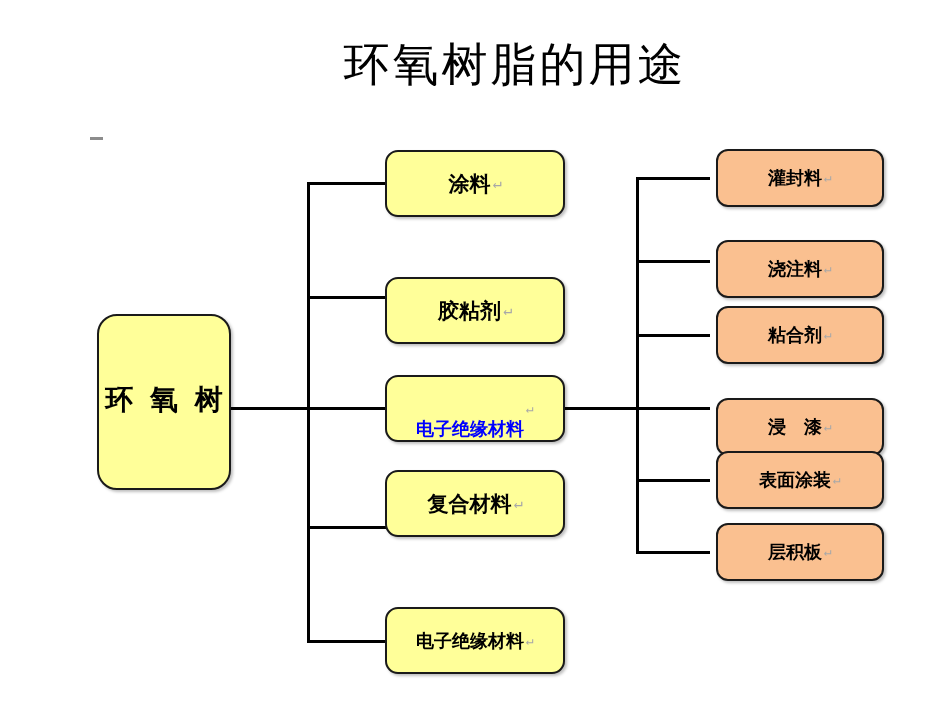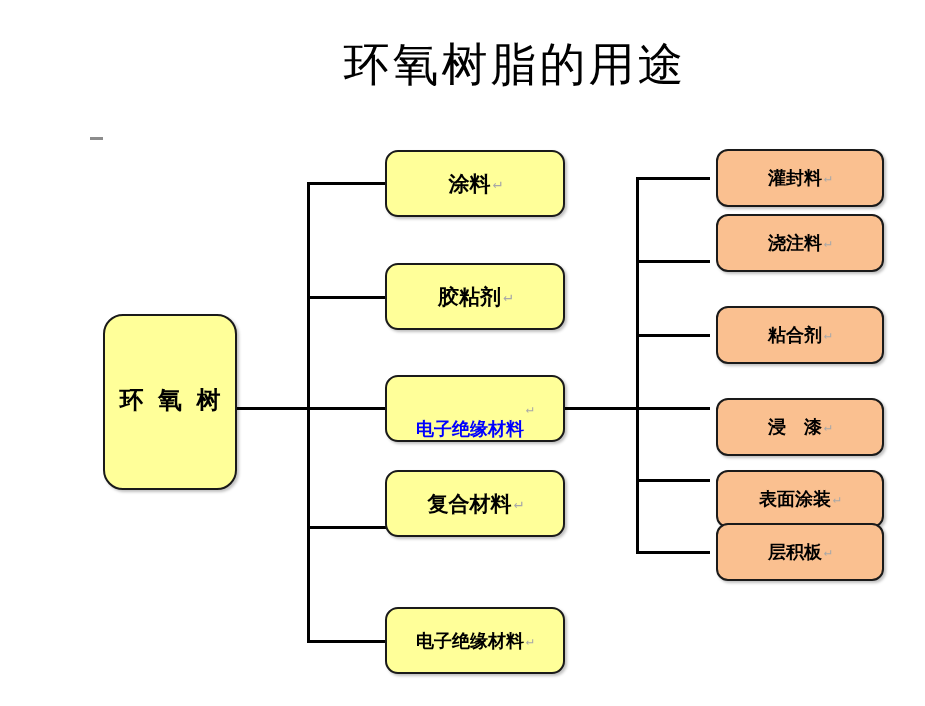--- a/index.html
+++ b/index.html
@@ -24,23 +24,23 @@
     border:2px solid var(--box-border,#1a1a1a);
     display:flex; align-items:center; justify-content:center;
     box-shadow:2px 2px 3px rgba(0,0,0,0.25);
     color:var(--text,#000); font-weight:bold; text-align:center;
   }
   .box .ret {
     color:var(--return-mark,#a8a8a8); font-weight:normal;
     font-size:0.72em; margin-left:2px; align-self:center;
   }
   .root {
-    left:103px; top:314px; width:134px; height:176px; border-radius:20px;
+    left:97px; top:314px; width:134px; height:176px; border-radius:20px;
     background:var(--yellow-fill,#ffff99);
-    flex-direction:row; font-size:24px; line-height:40px;
+    flex-direction:row; font-size:28px; line-height:40px;
   }
   .l1 {
     left:385px; width:180px; height:67px; border-radius:13px;
     background:var(--yellow-fill,#ffff99); font-size:21px;
   }
   .l1.small { font-size:18px; }
   .l1.highlight .lbl { color:var(--highlight-text,#0000ff);margin-top:40px; }
   .l2 {
     left:708px; width:168px; height:58px; border-radius:12px;
     background:var(--orange-fill,#fac090); font-size:18px;margin-left:8px;
@@ -72,54 +72,54 @@
   <div class="line h" style="left:636px;top:551px;width:74px"></div>
 
   <div class="box root">
     <div>环 氧 树</div>
   </div>
 
   <div class="box l1" style="top:150px">
     <span class="lbl">涂料</span>
       <span class="ret">↵</span>
   </div>
-  <div class="box l1" style="top:263px">
+  <div class="box l1" style="top:277px">
     <span class="lbl">胶粘剂</span>
       <span class="ret">↵</span>
   </div>
   <div class="box l1 small highlight" style="top:375px">
     <span class="lbl">电子绝缘材料</span>
       <span class="ret">↵</span>
   </div>
   <div class="box l1" style="top:470px">
     <span class="lbl">复合材料</span>
       <span class="ret">↵</span>
   </div>
   <div class="box l1 small" style="top:607px">
     <span class="lbl">电子绝缘材料</span>
       <span class="ret">↵</span>
   </div>
 
   <div class="box l2" style="top:149px">
     <span class="lbl">灌封料</span>
       <span class="ret">↵</span>
   </div>
-  <div class="box l2" style="top:214px">
+  <div class="box l2" style="top:240px">
     <span class="lbl">浇注料</span>
       <span class="ret">↵</span>
   </div>
   <div class="box l2" style="top:306px">
     <span class="lbl">粘合剂</span>
       <span class="ret">↵</span>
   </div>
   <div class="box l2" style="top:398px">
     <span class="lbl">浸　漆</span>
       <span class="ret">↵</span>
   </div>
-  <div class="box l2" style="top:470px">
+  <div class="box l2" style="top:451px">
     <span class="lbl">表面涂装</span>
       <span class="ret">↵</span>
   </div>
   <div class="box l2" style="top:523px">
     <span class="lbl">层积板</span>
       <span class="ret">↵</span>
   </div>
 
 </div>
 

